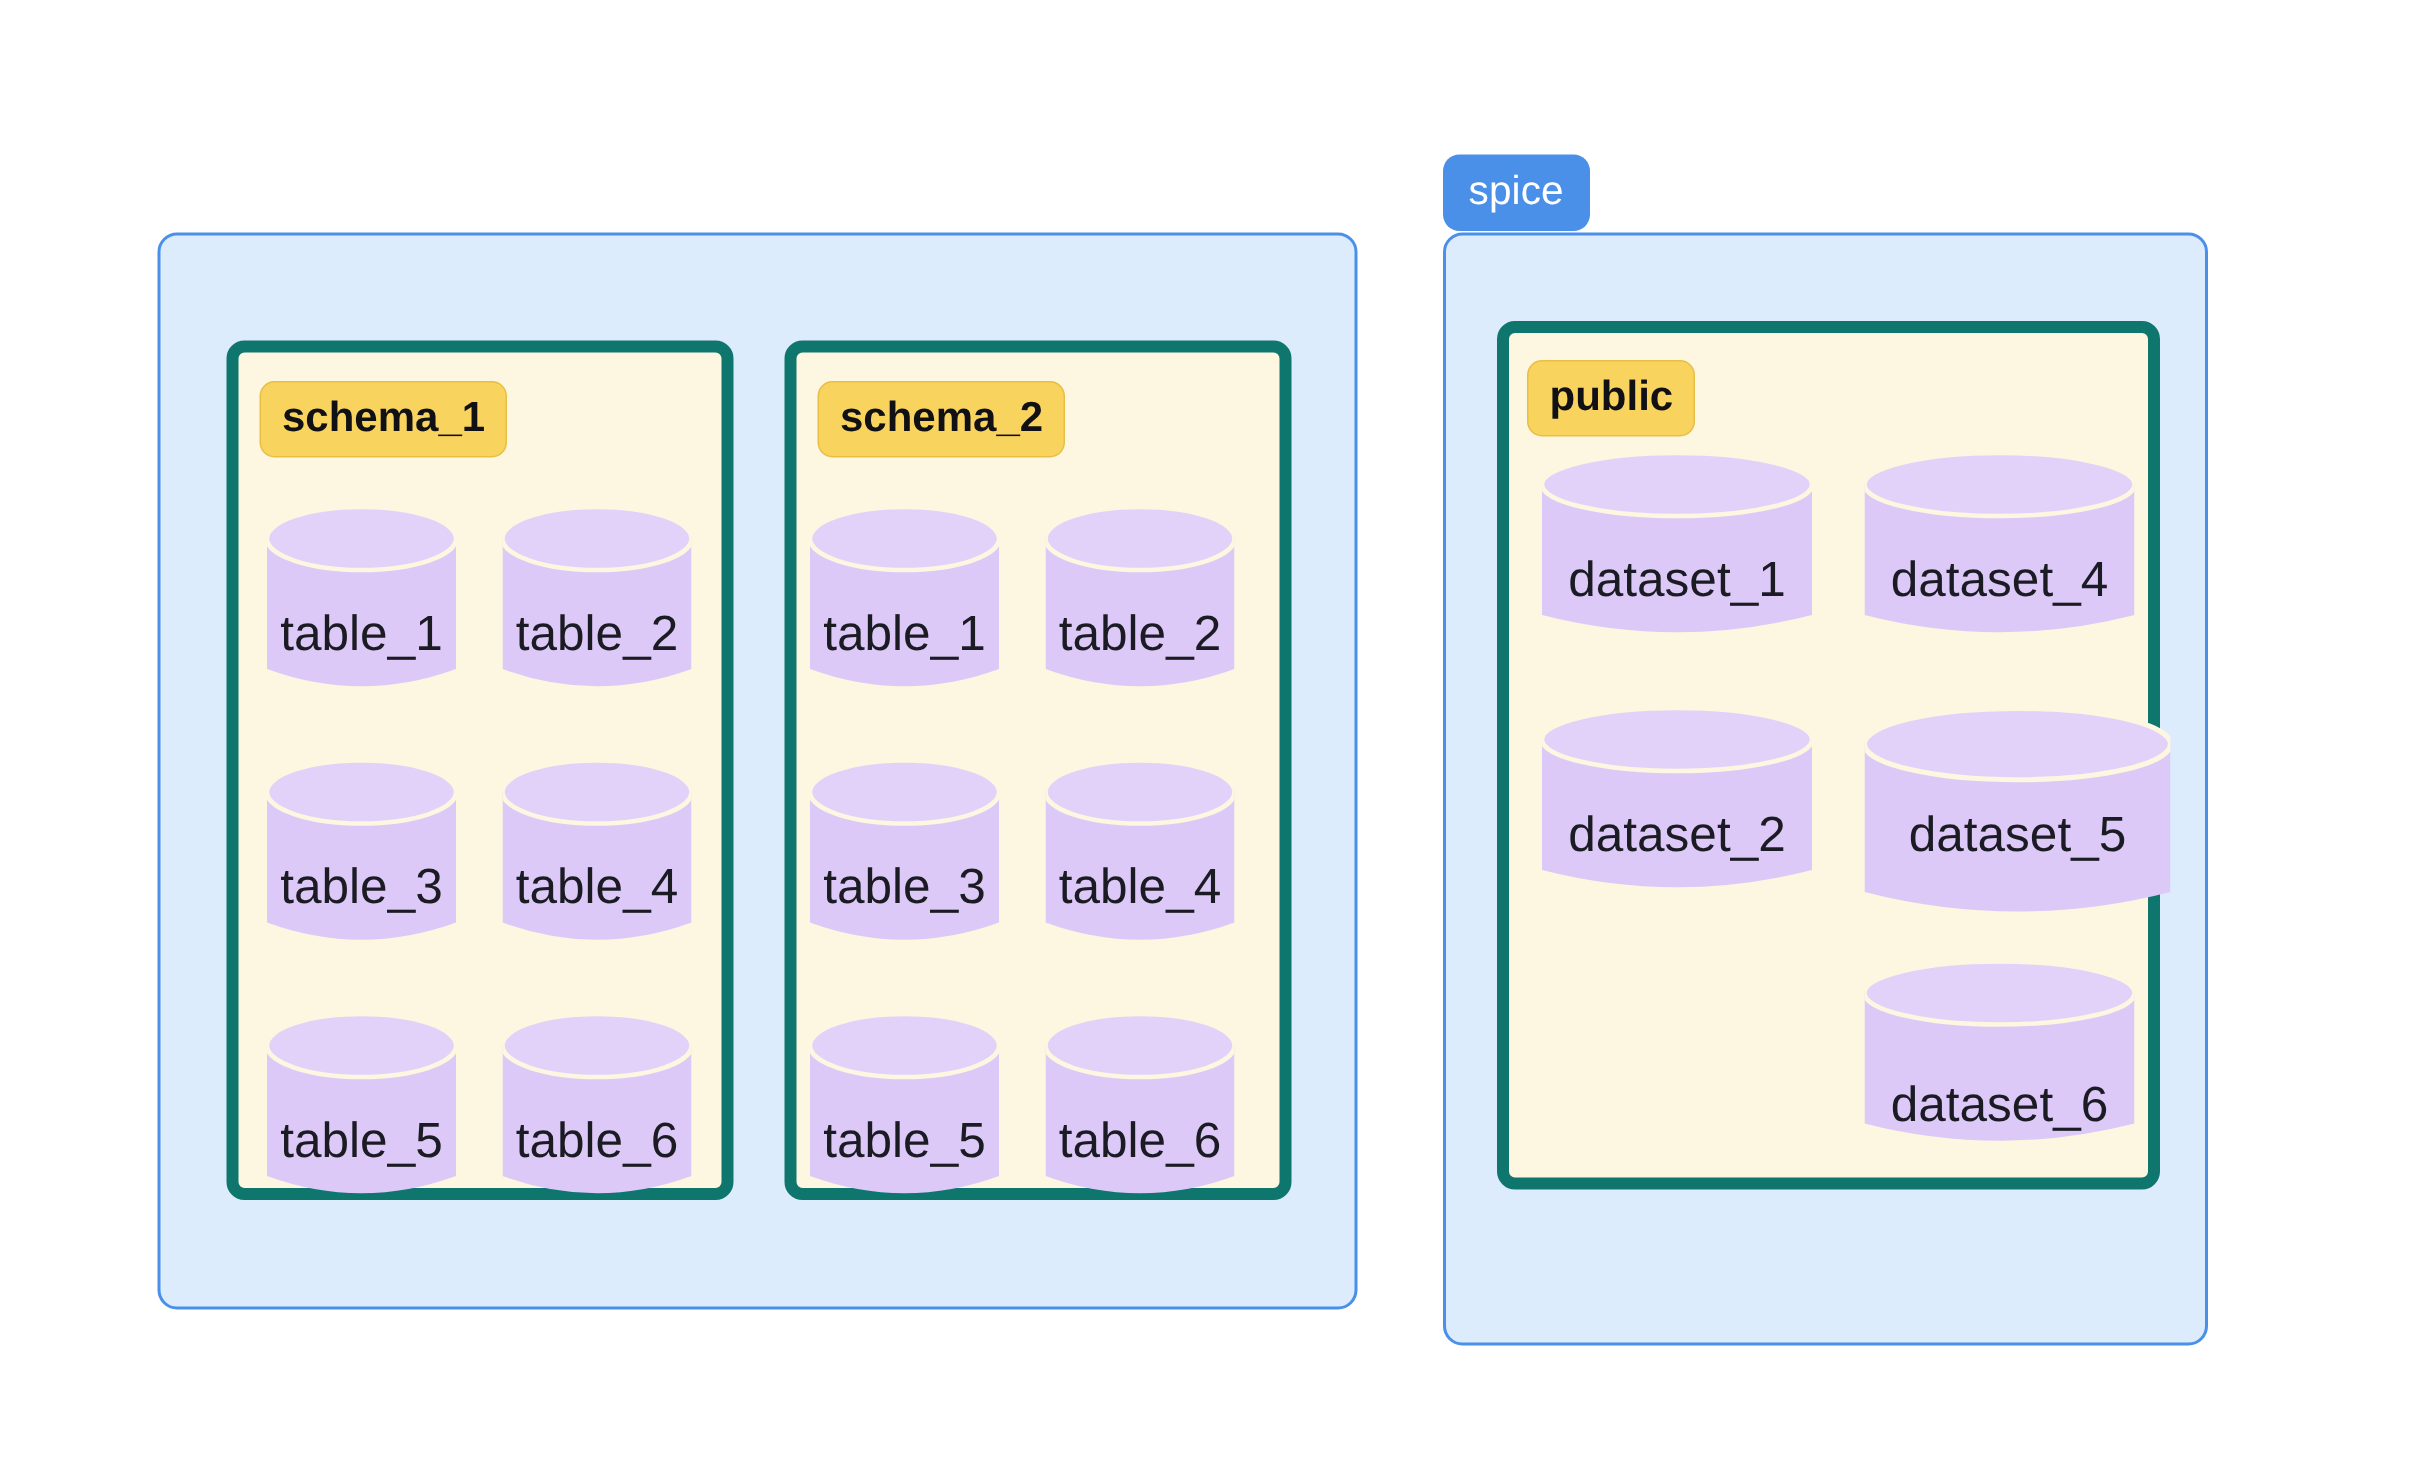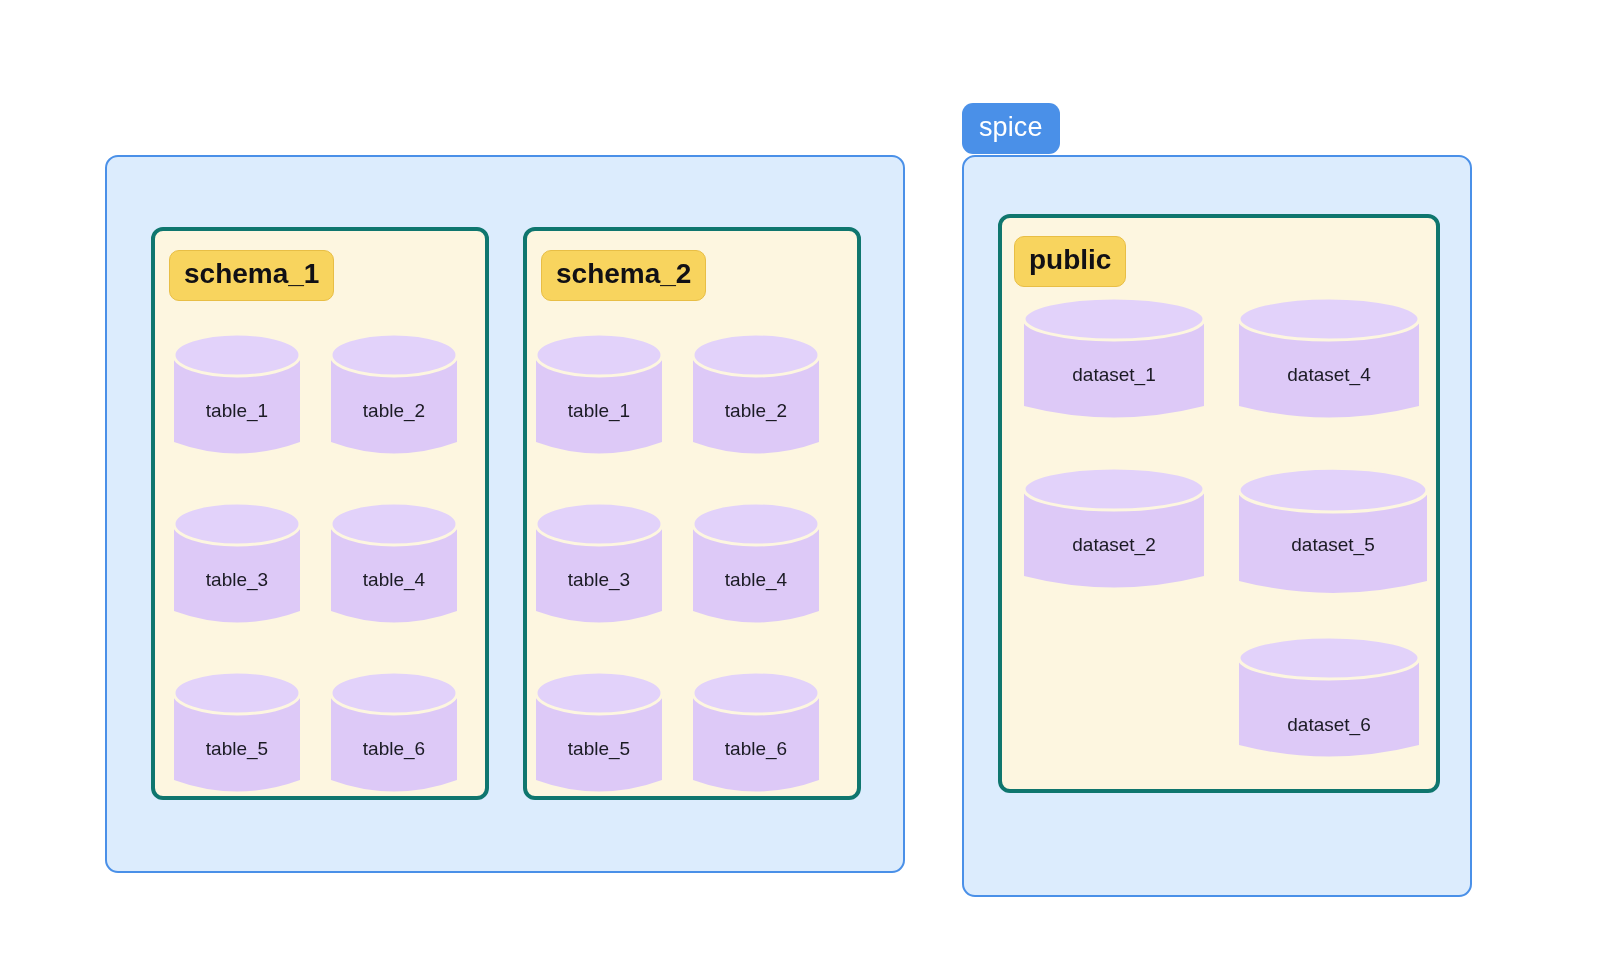--- a/index.html
+++ b/index.html
@@ -46,21 +46,21 @@
     background: #dcecfd;
     border: 2px solid #4a90e8;
     border-radius: 13px;
     box-sizing: border-box;
   }
 
   
   .schema-panel {
     position: absolute;
     background: #fdf6e0;
-    border: 4px solid #0f766e;
+    border: 8px solid #0f766e;
     border-radius: 12px;
     box-sizing: border-box;
   }
   .schema-badge {
     position: absolute;
     background: #f8d45e;
     border: 1.5px solid #e8be45;
     color: #111015;
     font-size: 28px;
     font-weight: 700;
@@ -79,21 +79,21 @@
     position: absolute;
     inset: 0;
     display: block;
   }
   .cyl-label {
     position: absolute;
     left: 0;
     right: 0;
     text-align: center;
     color: #1b1b24;
-    font-size: 19px;
+    font-size: 33px;
     line-height: 1;
     white-space: nowrap;
   }
 </style>
 </head>
 <body>
 
 <div class="canvas">
 
   <div class="catalog-group" style="left:105px; top:103px; width:800px; height:770px;">
@@ -234,21 +234,21 @@
         </div>
 
         <div class="cylinder" style="left:22px; top:248px; width:180px; height:133px;">
           <svg viewBox="0 0 180 133" xmlns="http://www.w3.org/2000/svg">
             <path d="M0,23 L0,110 Q90,133 180,110 L180,23 Z" fill="#ddc9f7"></path>
             <ellipse cx="90" cy="23" rx="90" ry="21" fill="#e2d2fa" stroke="#fdf6e0" stroke-width="3"></ellipse>
           </svg>
           <div class="cyl-label" style="top:69px;">dataset_2</div>
         </div>
 
-        <div class="cylinder" style="left:237px; top:248px; width:188px; height:133px;">
+        <div class="cylinder" style="left:237px; top:248px; width:204px; height:133px;">
           <svg viewBox="0 0 180 133" xmlns="http://www.w3.org/2000/svg">
             <path d="M0,23 L0,110 Q90,133 180,110 L180,23 Z" fill="#ddc9f7"></path>
             <ellipse cx="90" cy="23" rx="90" ry="21" fill="#e2d2fa" stroke="#fdf6e0" stroke-width="3"></ellipse>
           </svg>
           <div class="cyl-label" style="top:69px;">dataset_5</div>
         </div>
 
 
         <div class="cylinder" style="left:237px; top:417px; width:180px; height:133px;">
           <svg viewBox="0 0 180 133" xmlns="http://www.w3.org/2000/svg">

